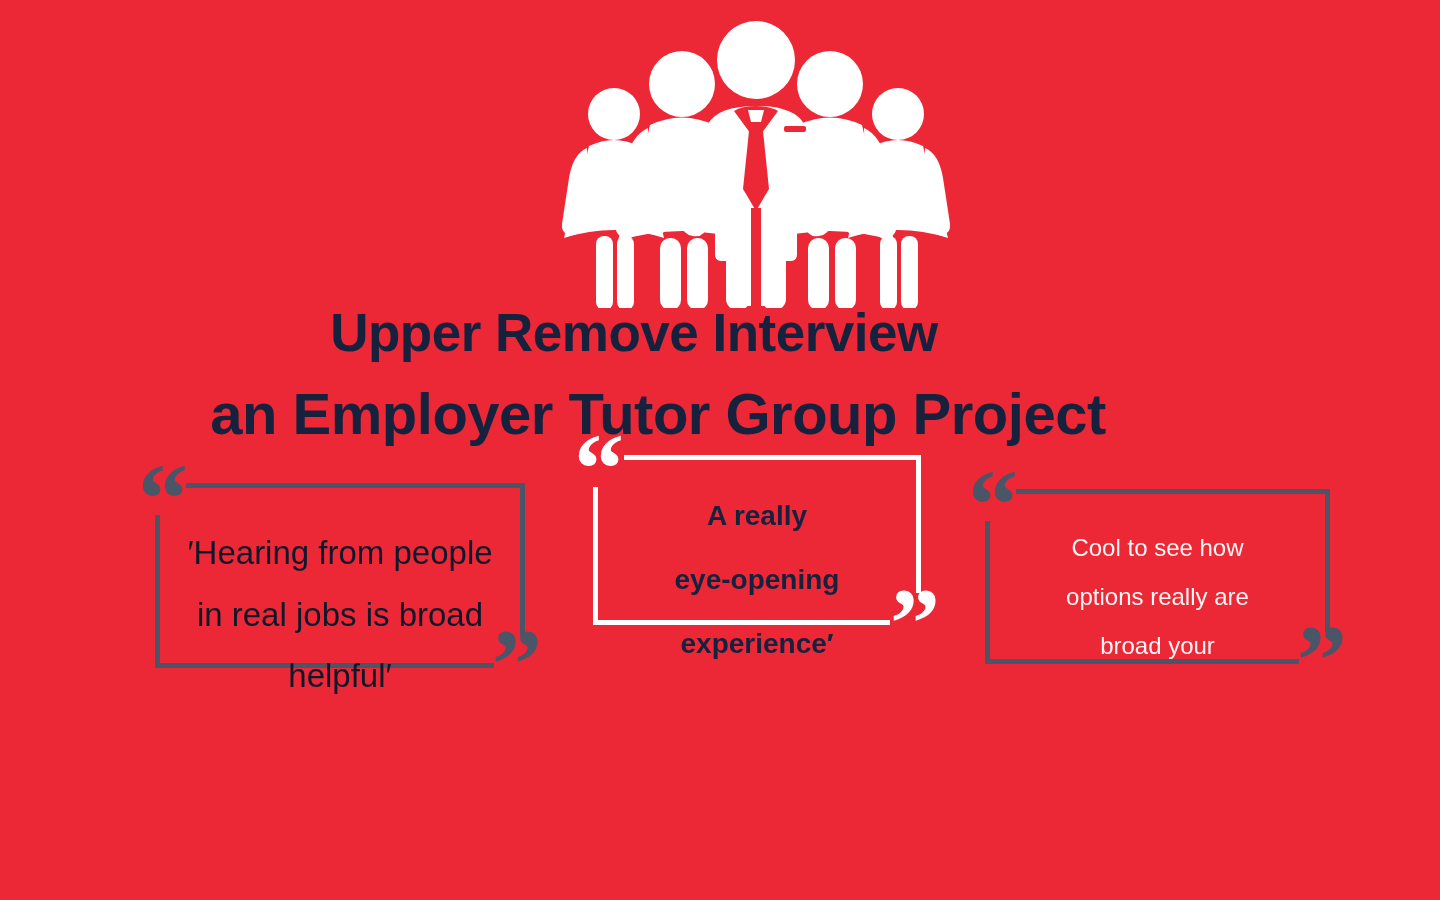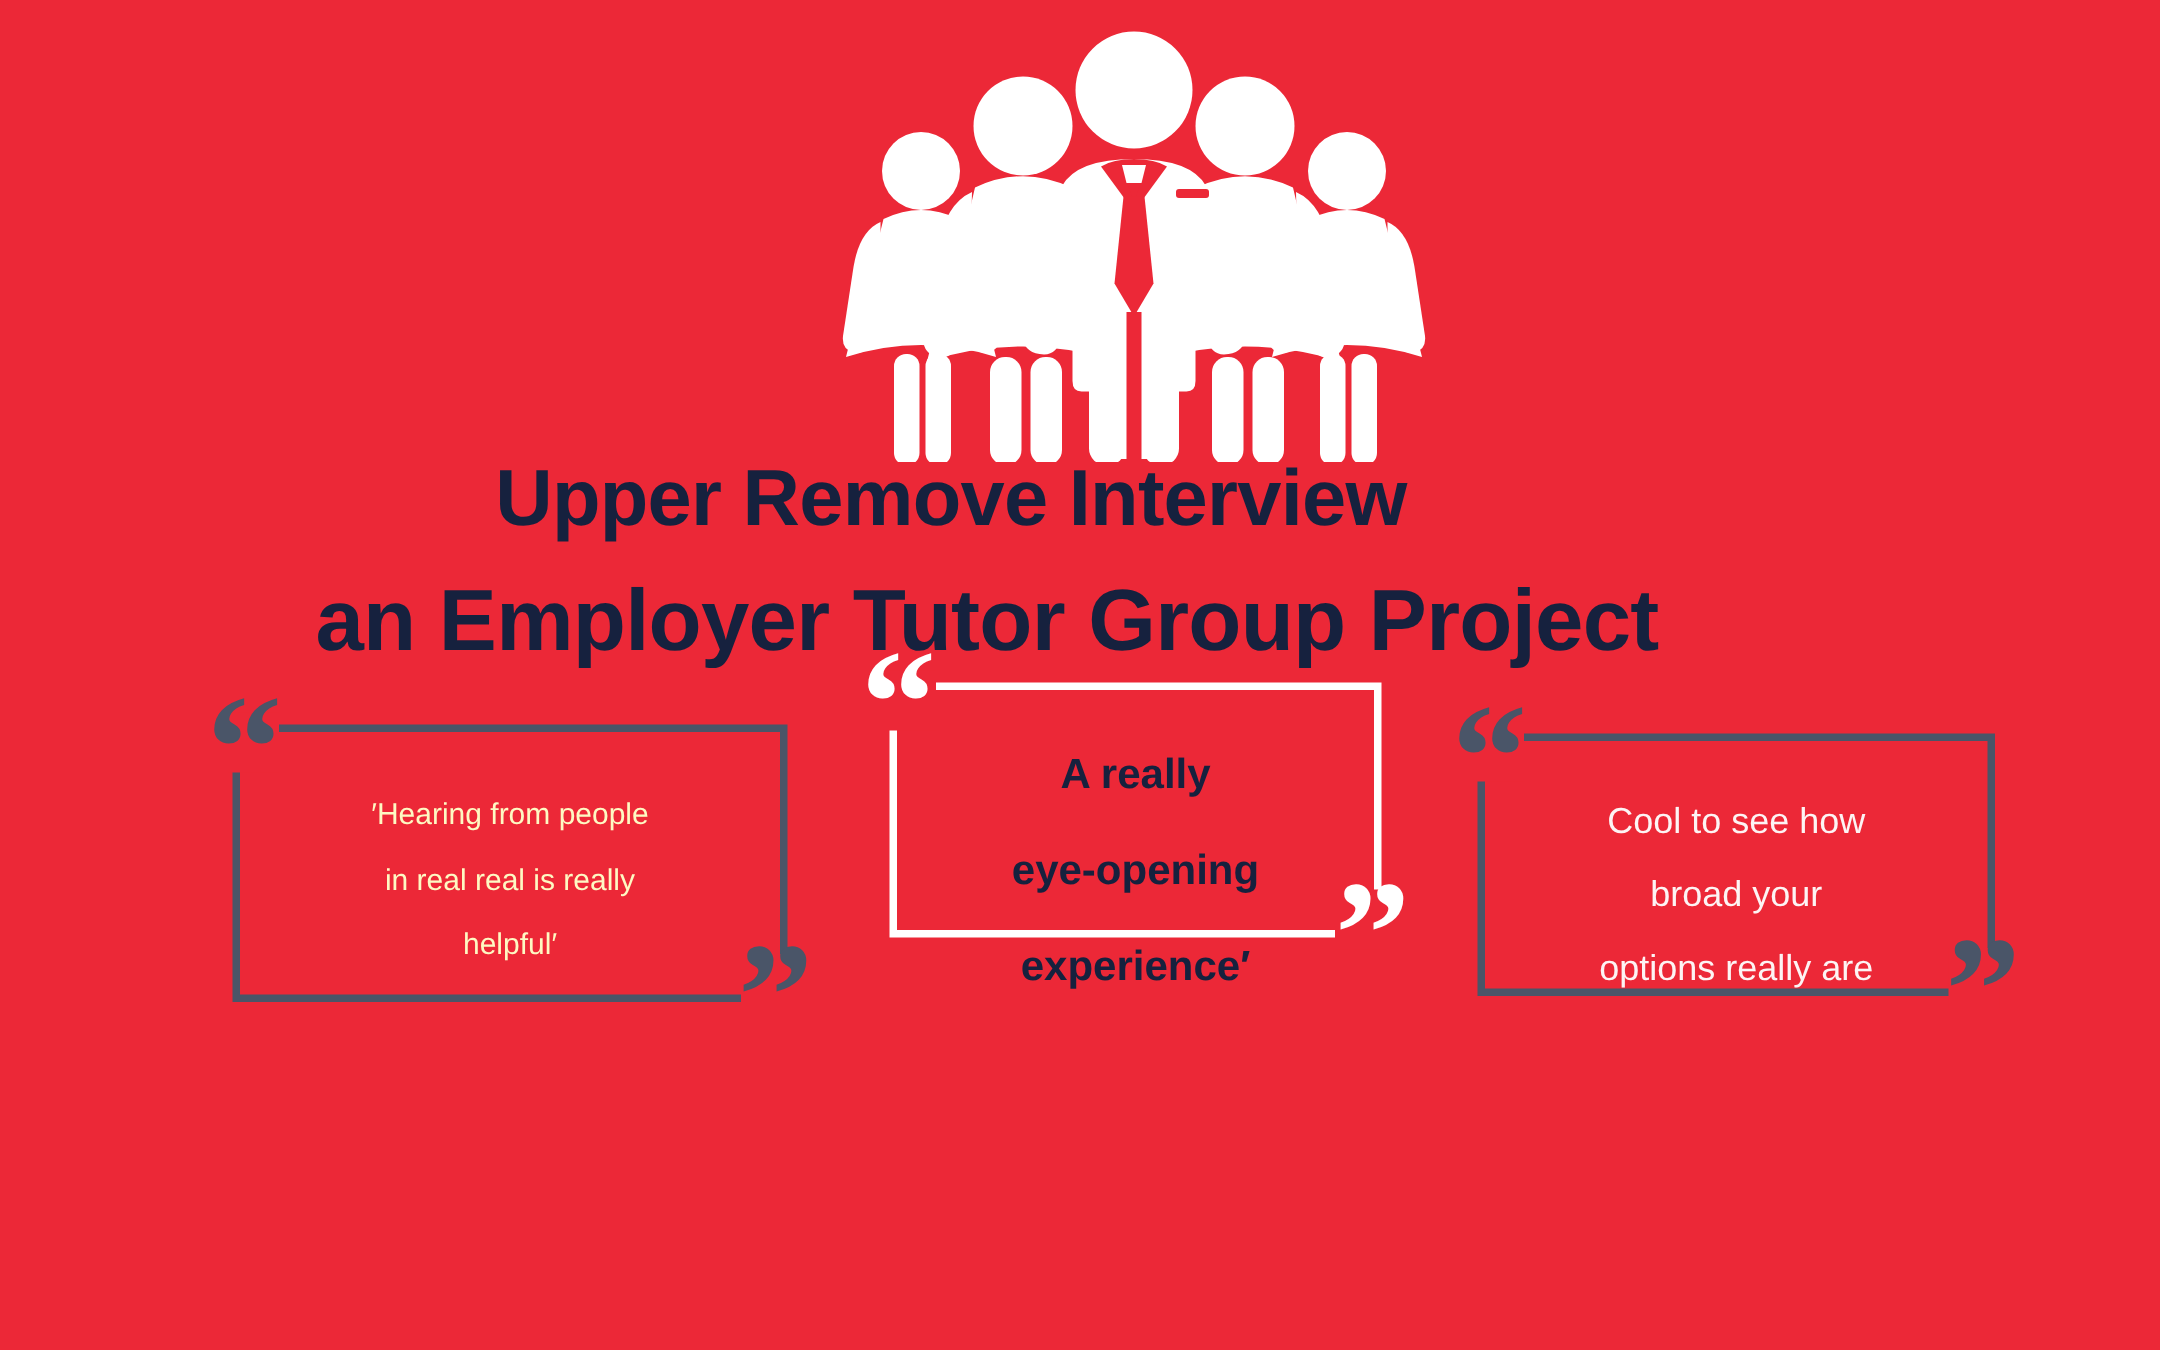--- a/index.html
+++ b/index.html
@@ -83,22 +83,22 @@
   .quote-text p { margin: 16px; }
 
   
   #quote-card-1 { left: 155px; top: 483px; width: 370px; height: 185px; }
   #quote-card-1 .quote-frame { border-color: #4A5568; }
   #quote-card-1 .qmark { color: #4A5568; }
   #quote-card-1 .qmark-open  { left: -17px; top: -34px; }
   #quote-card-1 .qmark-close { right: -17px; bottom: -46px; }
   #quote-card-1 .quote-text {
     top: 31px;
-    color: #fef9c3;
-    font-size: 20px;
+    color: #0f172a;
+    font-size: 33px;
     line-height: 1.38;
     font-weight: 300;
     padding: 0 14px;
   }
 
   
   #quote-card-2 { left: 593px; top: 455px; width: 328px; height: 170px; }
   #quote-card-2 .quote-frame { border-color: #FFFFFF; }
   #quote-card-2 .qmark { color: #FFFFFF; }
   #quote-card-2 .qmark-open  { left: -19px; top: -36px; }
@@ -202,21 +202,21 @@
 </div>
 
 <div class="quote-card" id="quote-card-1">
   <div class="quote-frame"></div>
   <div class="frame-notch notch-tl"></div>
   <div class="frame-notch notch-br"></div>
   <span class="qmark qmark-open">“</span>
   <span class="qmark qmark-close">”</span>
   <div class="quote-text">
     <p>′Hearing from people</p>
-    <p>in real real is really</p>
+    <p>in real jobs is broad</p>
     <p>helpful′</p>
   </div>
 </div>
 
 <div class="quote-card" id="quote-card-2">
   <div class="quote-frame"></div>
   <div class="frame-notch notch-tl"></div>
   <div class="frame-notch notch-br"></div>
   <span class="qmark qmark-open">“</span>
   <span class="qmark qmark-close">”</span>
@@ -228,16 +228,16 @@
 </div>
 
 <div class="quote-card" id="quote-card-3">
   <div class="quote-frame"></div>
   <div class="frame-notch notch-tl"></div>
   <div class="frame-notch notch-br"></div>
   <span class="qmark qmark-open">“</span>
   <span class="qmark qmark-close">”</span>
   <div class="quote-text">
     <p>Cool to see how</p>
+    <p>options really are</p>
     <p>broad your</p>
-    <p>options really are</p>
   </div>
 </div>
 
 </body></html>

